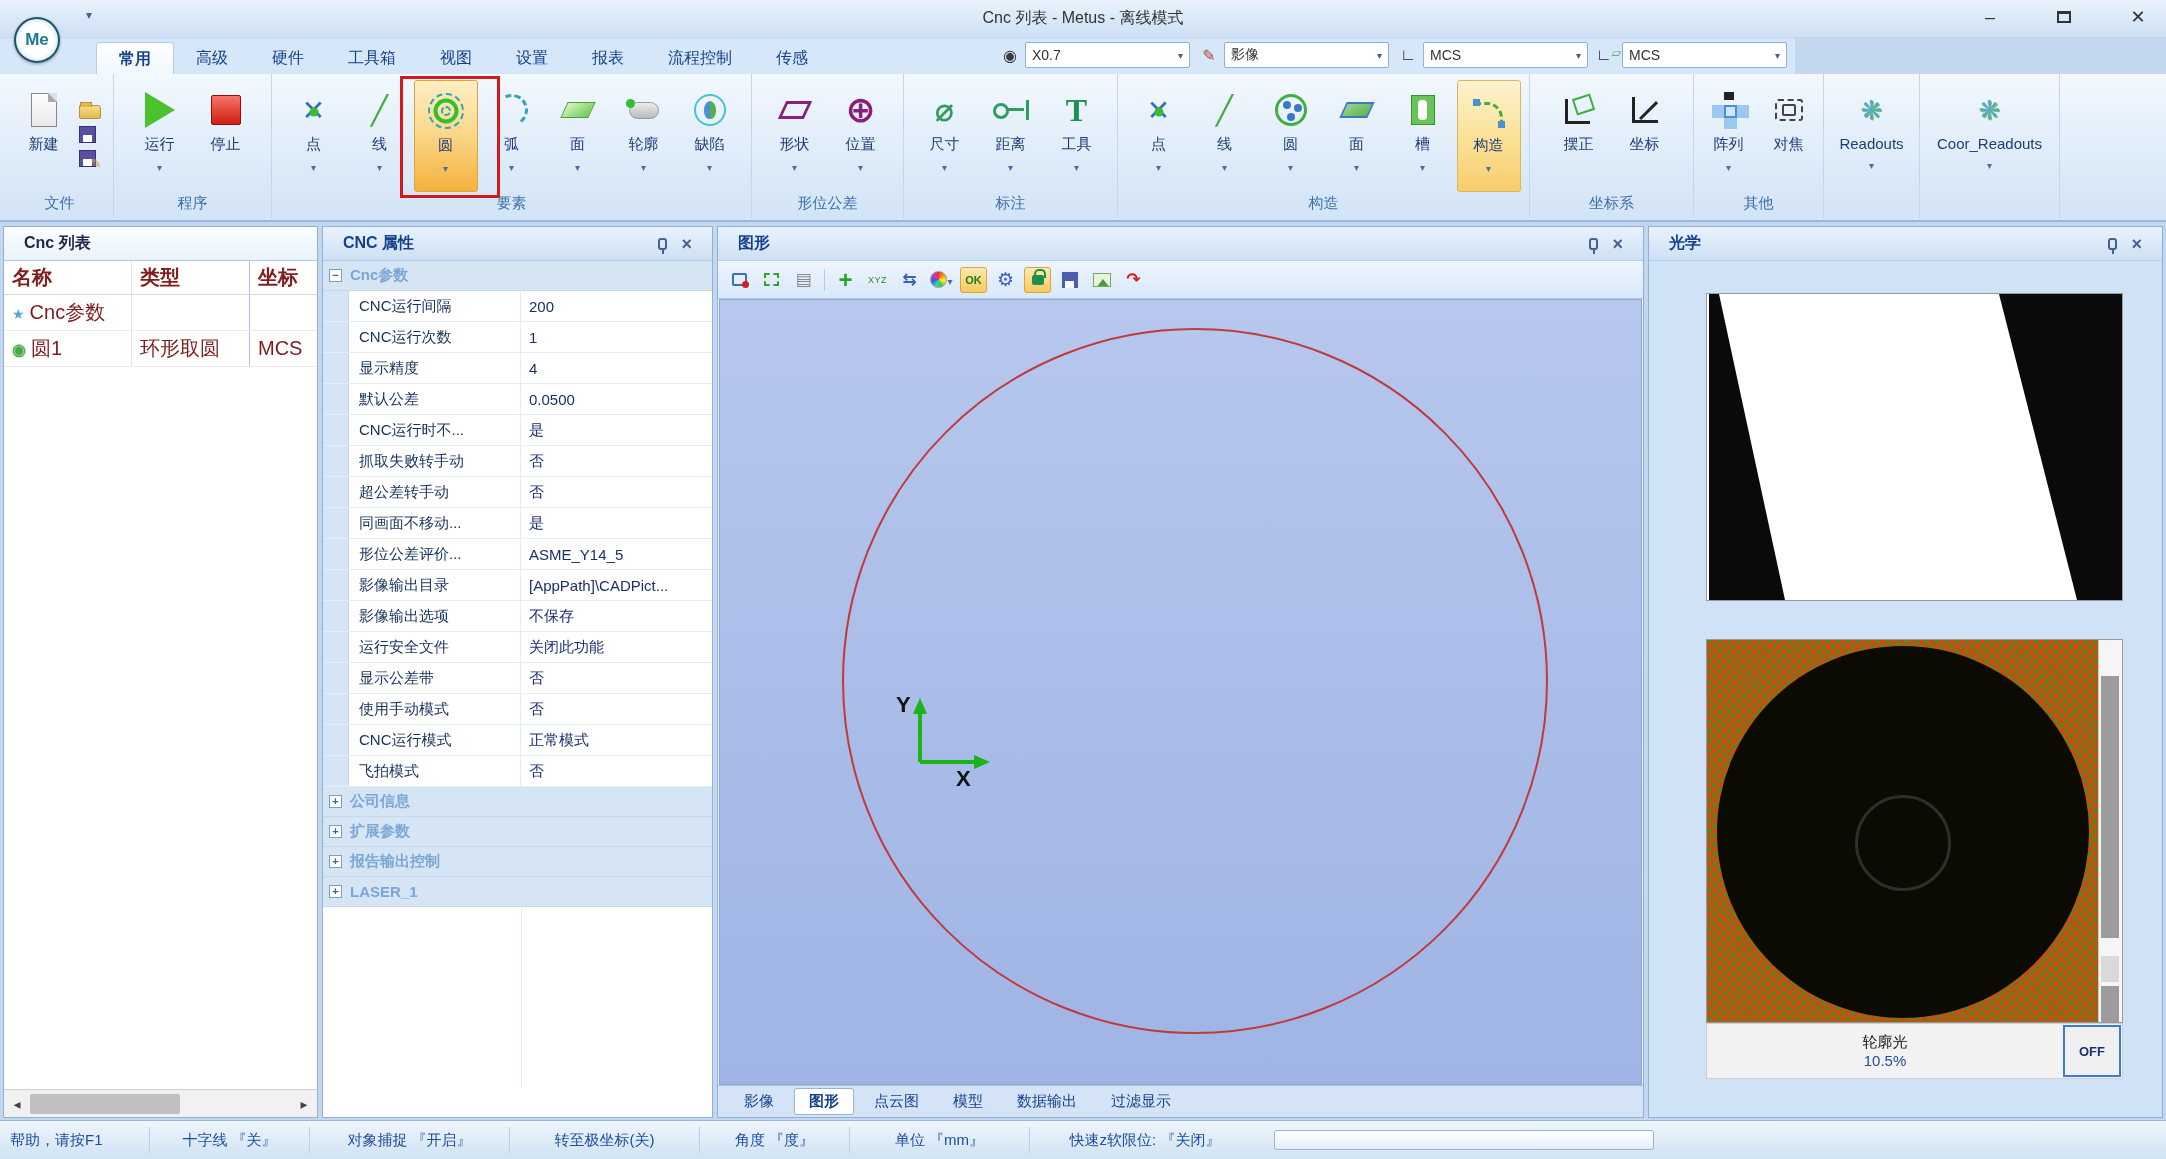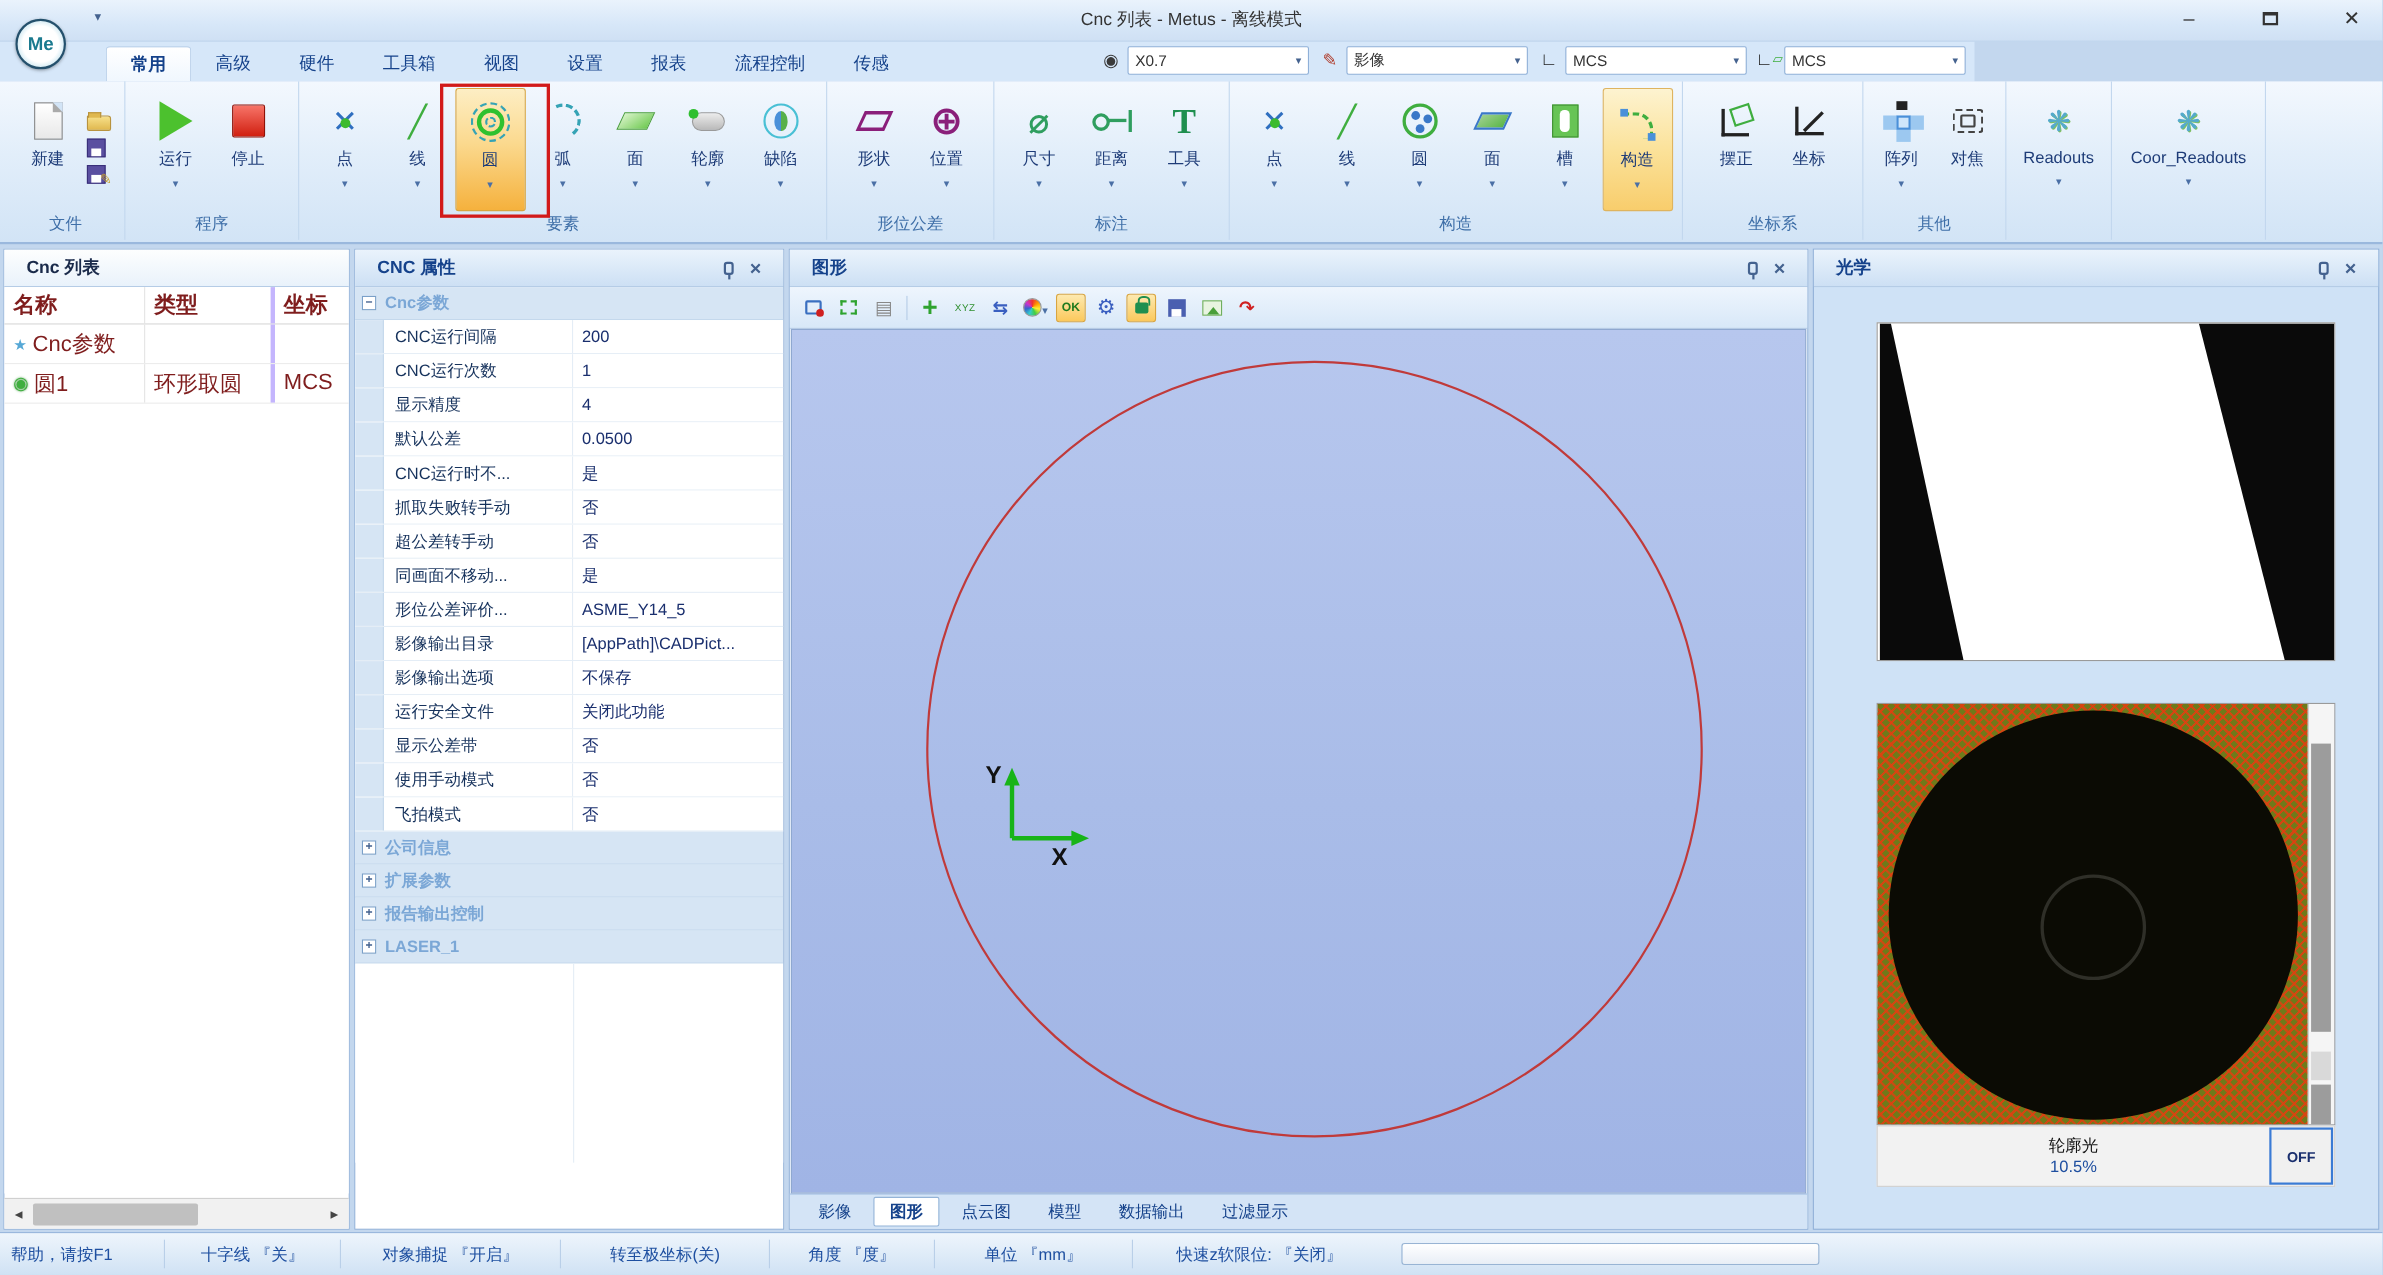--- a/index.html
+++ b/index.html
@@ -126,21 +126,21 @@
   .pin-icon::after{content:"";position:absolute;left:2px;top:10px;width:2px;height:4px;background:#44628f}
   .close-x{color:#44628f;font-size:18px;font-weight:bold;line-height:1}
 
   
   #panel-list{left:3px;width:315px}
   #panel-list .phead{background:linear-gradient(#fdfefe,#e9f2fb);color:#1a2a4a}
   .ltable{position:relative;height:824px;background:#fff;font-size:20px;color:#7f1d1d}
   .lrow{display:flex;height:36px;align-items:center;border-bottom:1px solid #ececec}
   .lrow.lhead{height:34px;font-weight:bold;border-bottom:1px solid #d8d8d8}
   .lc1{width:128px;padding-left:8px;display:flex;align-items:center;gap:5px;border-right:1px solid #e4e4e4;height:100%;}
-  .lc2{width:118px;padding-left:8px;border-right:4px solid #c4b5fd;height:100%;display:flex;align-items:center}
+  .lc2{width:118px;padding-left:8px;border-right:1px solid #c4b5fd;height:100%;display:flex;align-items:center}
   .lc3{flex:1;padding-left:8px;height:100%;display:flex;align-items:center}
   .i-star::before{content:"★";color:#56a8d6;font-size:14px}
   .i-circlegear::before{content:"◉";color:#3fae3f;font-size:16px;text-shadow:0 0 2px #2f8f2f}
   .hscroll{position:absolute;left:0;bottom:0;width:313px;height:28px;background:#f1f1f1;border-top:1px solid #d0d0d0;
     display:flex;align-items:center}
   .harrow{width:26px;text-align:center;color:#444;font-size:14px}
   .hthumb{width:150px;height:20px;background:#c0c0c0;border-radius:2px}
 
   
   #panel-props{left:322px;width:391px}
@@ -647,20 +647,25 @@
           <div class="plab">显示公差带</div>
           <div class="pval">否</div>
         </div>
       <div class="prow">
           <div class="pgut"></div>
           <div class="plab">使用手动模式</div>
           <div class="pval">否</div>
         </div>
       <div class="prow">
           <div class="pgut"></div>
+          <div class="plab">CNC运行模式</div>
+          <div class="pval">正常模式</div>
+        </div>
+      <div class="prow">
+          <div class="pgut"></div>
           <div class="plab">飞拍模式</div>
           <div class="pval">否</div>
         </div>
       <div class="pgrp">
         <span class="i-exp plus"></span>
         <span>公司信息</span>
       </div>
       <div class="pgrp">
         <span class="i-exp plus"></span>
         <span>扩展参数</span>

